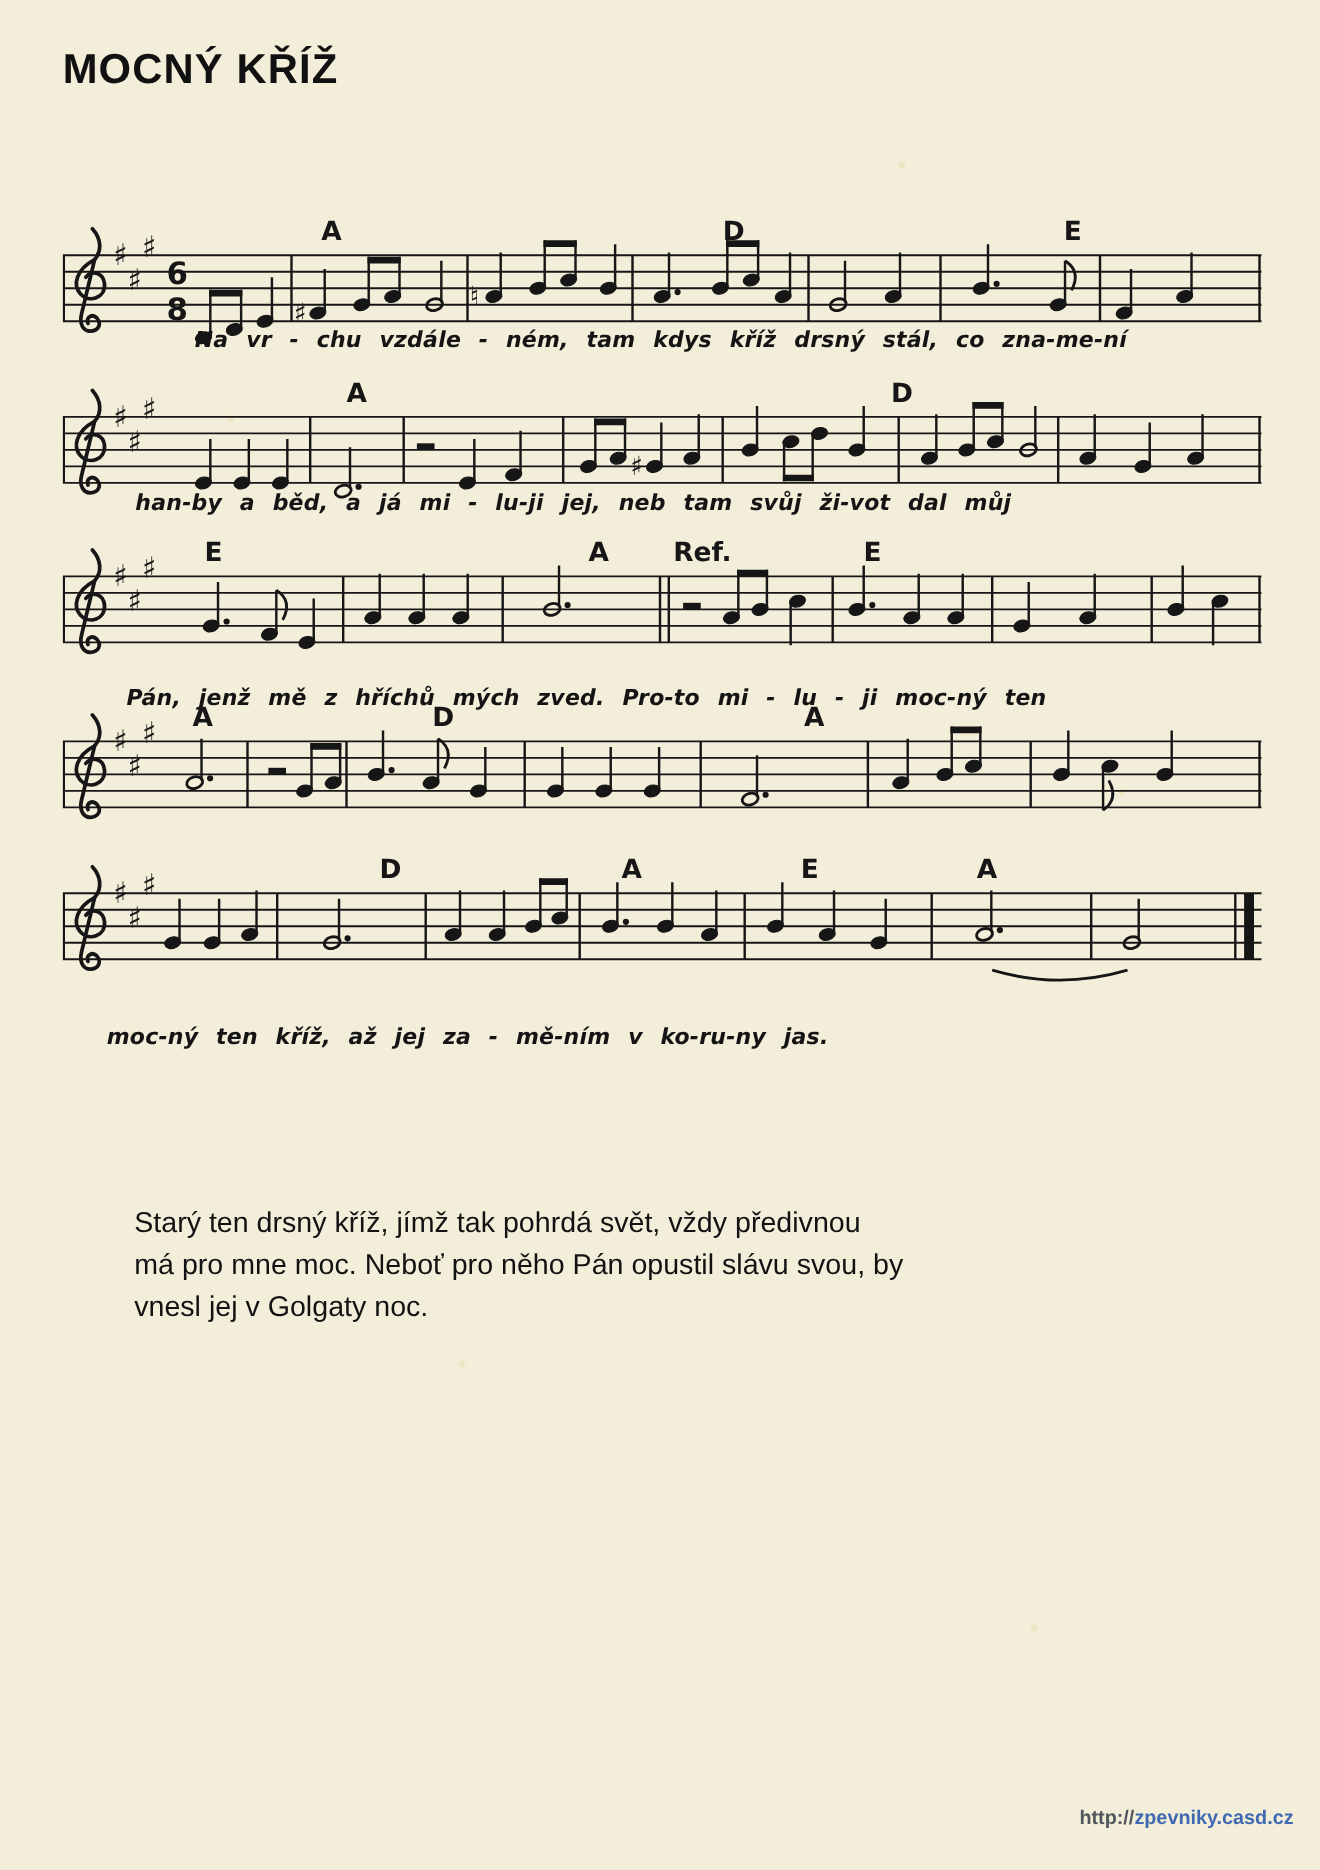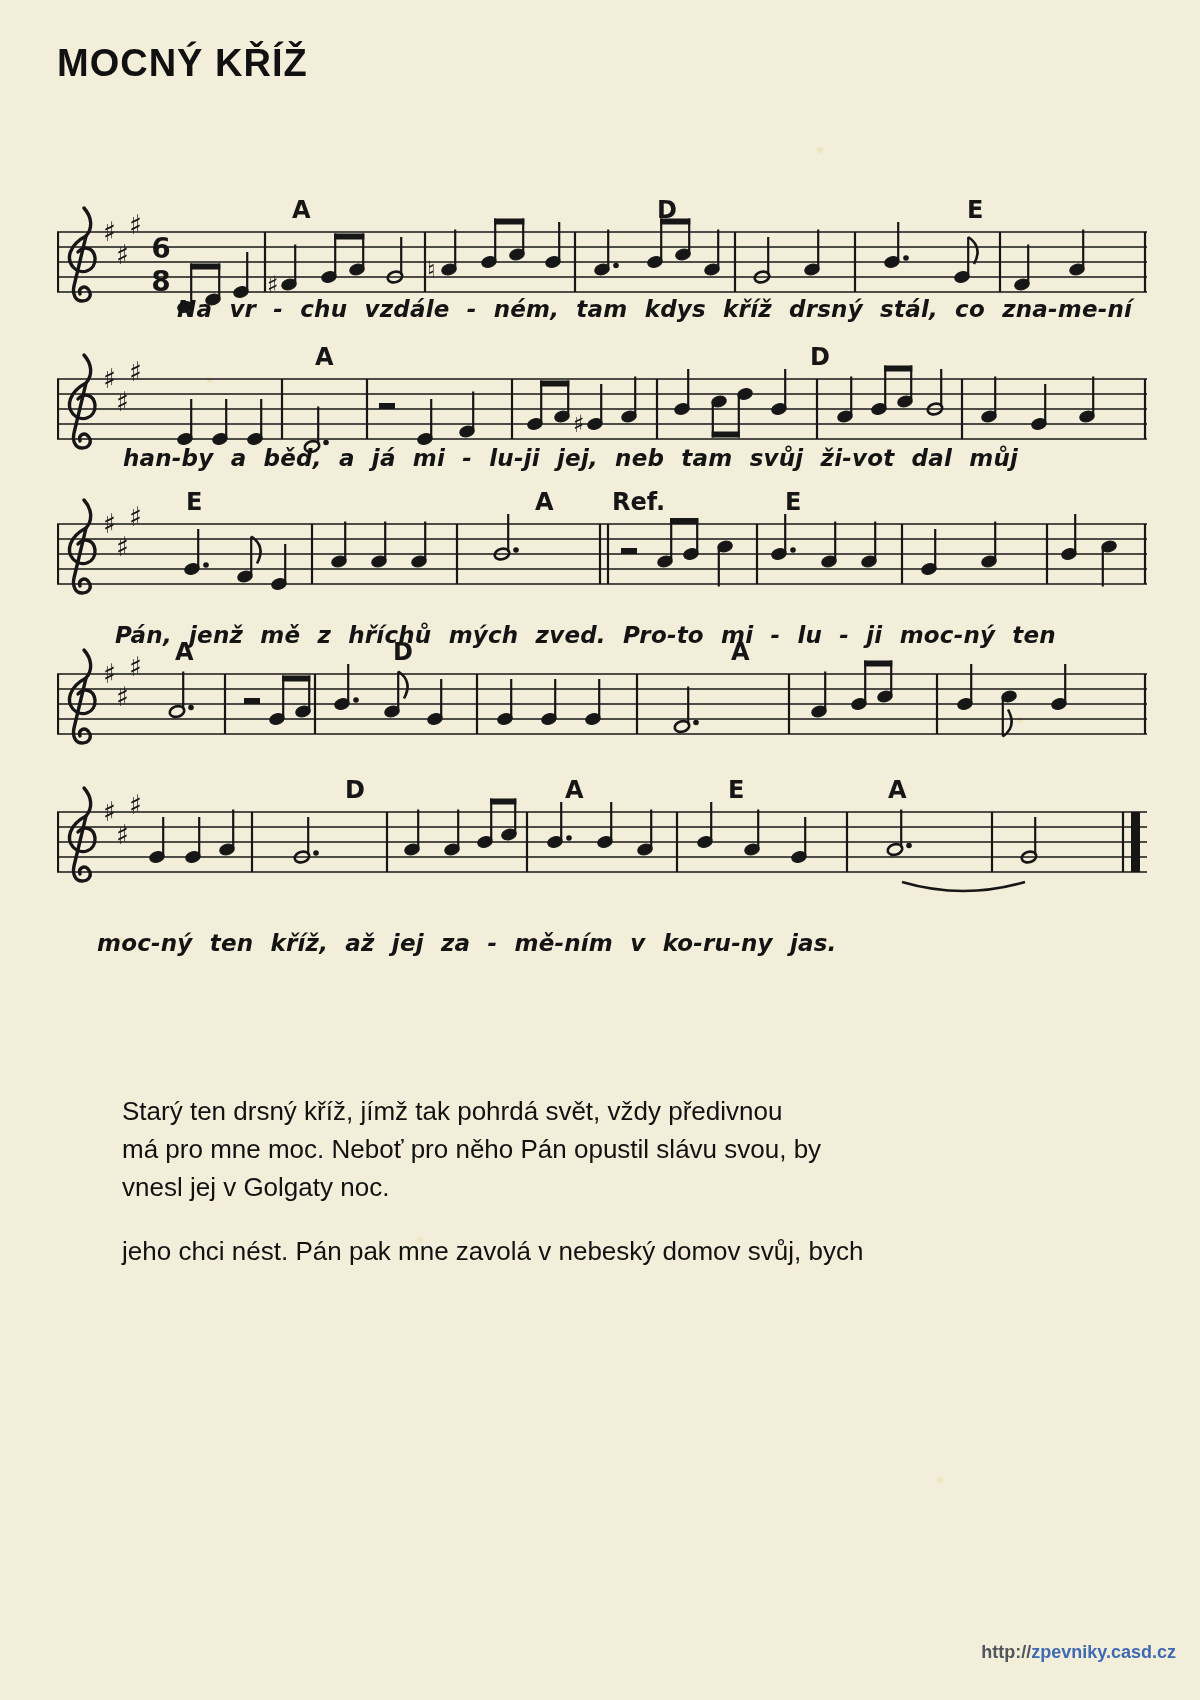--- a/index.html
+++ b/index.html
@@ -18,21 +18,21 @@
   .title{
     position:absolute;left:57px;top:42px;margin:0;
     font-family:"Liberation Sans","DejaVu Sans",sans-serif;
     font-size:38px;font-weight:800;letter-spacing:1px;color:#111;
   }
   .staff{position:absolute;left:57px;width:1090px;height:190px;}
   .staff svg{position:absolute;left:0;top:0;}
   .staff text{font-family:"DejaVu Sans",sans-serif;fill:#161616;}
   .lyrics{
     position:absolute;white-space:nowrap;
-    font-style:italic;font-weight:600;font-size:23px;
+    font-style:italic;font-weight:600;font-size:20px;
     letter-spacing:.2px;word-spacing:9px;color:#141414;
   }
   .verse{
     position:absolute;left:122px;width:920px;
     font-family:"Liberation Sans","DejaVu Sans",sans-serif;
     font-size:26px;line-height:38px;color:#121212;
   }
   .url{
     position:absolute;right:24px;top:1642px;
     font-size:18px;font-weight:700;
@@ -451,18 +451,17 @@
       <div class="lyrics" style="left: 40px; top: 152px;">moc-ný ten kříž,    až jej za - mě-ním v ko-ru-ny   jas.</div>
     </div>
 
   <div class="verse" style="top:1092px">
     <div>Starý ten drsný kříž, jímž tak pohrdá svět, vždy předivnou</div>
     <div>má pro mne moc. Neboť pro něho Pán opustil slávu svou, by</div>
     <div>vnesl jej v Golgaty noc.</div>
   </div>
 
   <div class="verse" style="top:1232px">
-    <div>jeho chci nést. Pán pak mne zavolá v nebeský domov svůj, bych</div>
   </div>
 
   <div class="url"><span class="url-prefix">http://</span><span class="url-domain">zpevniky.casd.cz</span></div>
 
 </div>
 
 </body></html>

